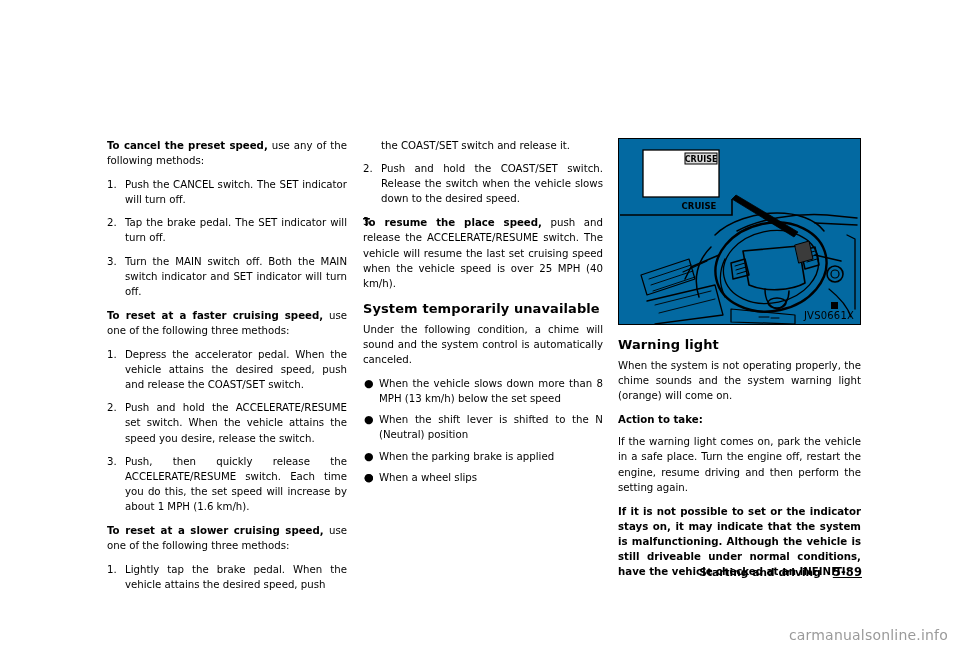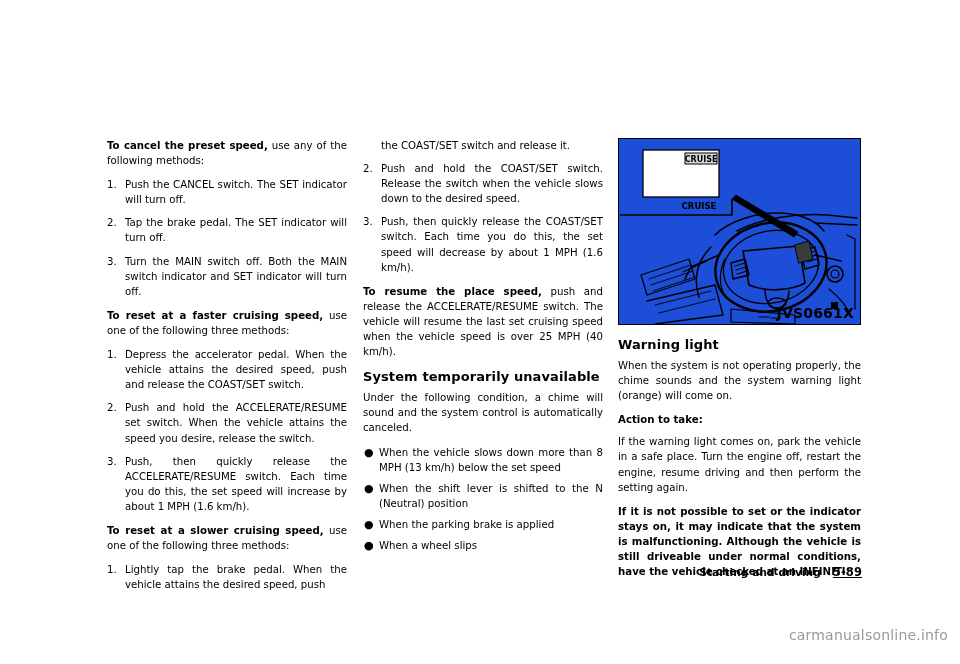--- a/index.html
+++ b/index.html
@@ -96,30 +96,30 @@
 
   
   .figure {
     position: absolute;
     left: 618px;
     top: 138px;
     width: 243px;
     height: 187px;
     border: 1.4px solid #000;
     box-sizing: border-box;
-    background: #1d4ed8;
+    background: #0369a1;
     overflow: hidden;
   }
   .figure svg { display: block; }
   .fig-id {
     position: absolute;
     right: 6px;
     bottom: 3px;
-    font-size: 14px;
-    font-weight: bold;
+    font-size: 10px;
+    font-weight: normal;
     font-family: "DejaVu Sans", "Liberation Sans", sans-serif;
     letter-spacing: 0.2px;
   }
 
   
   .footer {
     position: absolute;
     left: 0;
     top: 565px;
     width: 862px;
@@ -177,21 +177,21 @@
       <li><span class="num">1.</span><span>Lightly tap the brake pedal. When the vehicle attains the desired speed, push</span></li>
     </ol>
 
   </div>
 
   <div class="col col-2">
 
     <ol class="numlist" style="margin-bottom:9px;">
       <li style="padding-left:18px;"><span>the COAST/SET switch and release it.</span></li>
       <li><span class="num">2.</span><span>Push and hold the COAST/SET switch. Release the switch when the vehicle slows down to the desired speed.</span></li>
-      <li><span class="num">3.</span><span>Push, then quickly release the COAST/SET switch. Each time you do this, the set speed will decrease by about 1 MPH (1.6 km/h).</span></li>
+      <li><span class="num">3.</span></li>
     </ol>
 
     <p class="para"><span class="b">To resume the place speed,</span><span> push and release the ACCELERATE/RESUME switch. The vehicle will resume the last set cruising speed when the vehicle speed is over 25 MPH (40 km/h).</span></p>
 
     <h2 class="heading">System temporarily unavailable</h2>
 
     <p class="para">Under the following condition, a chime will sound and the system control is automatically canceled.</p>
 
     <ul class="bullist">
       <li><span class="bul">●</span><span>When the vehicle slows down more than 8 MPH (13 km/h) below the set speed</span></li>

